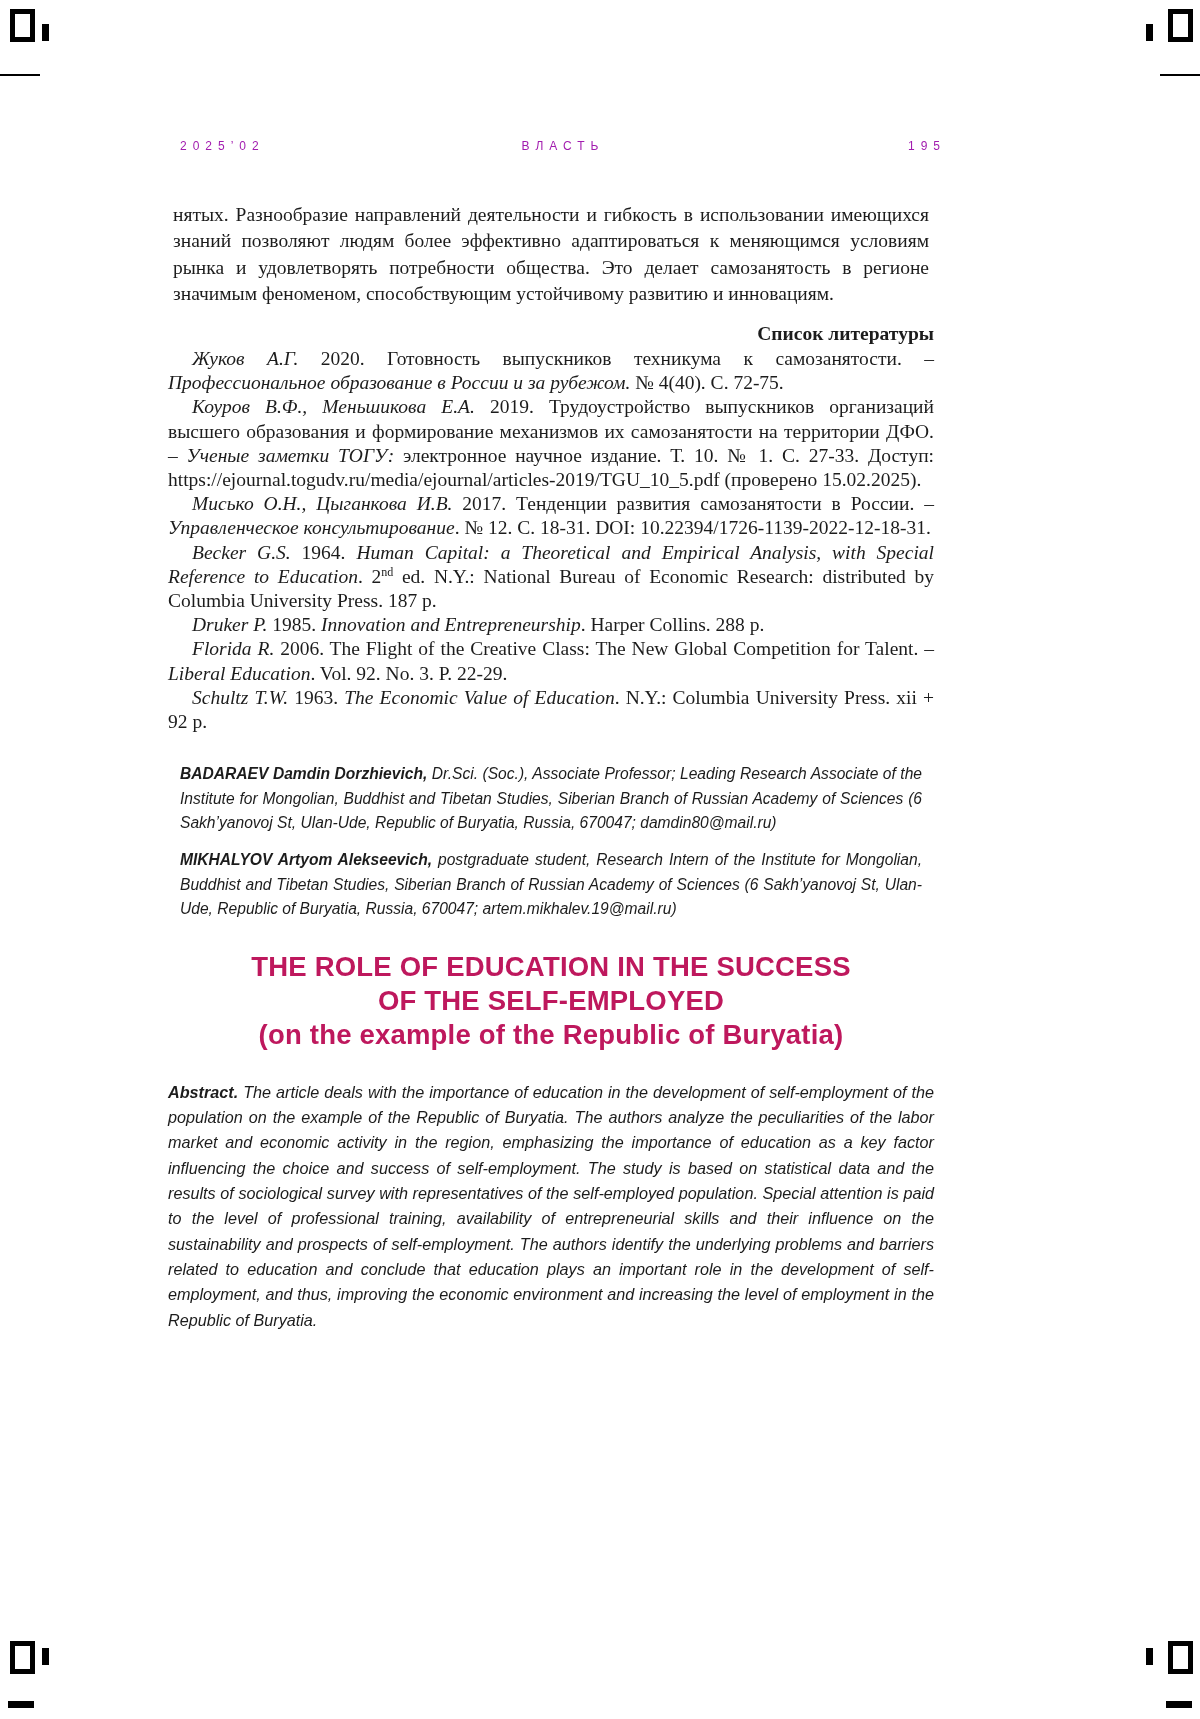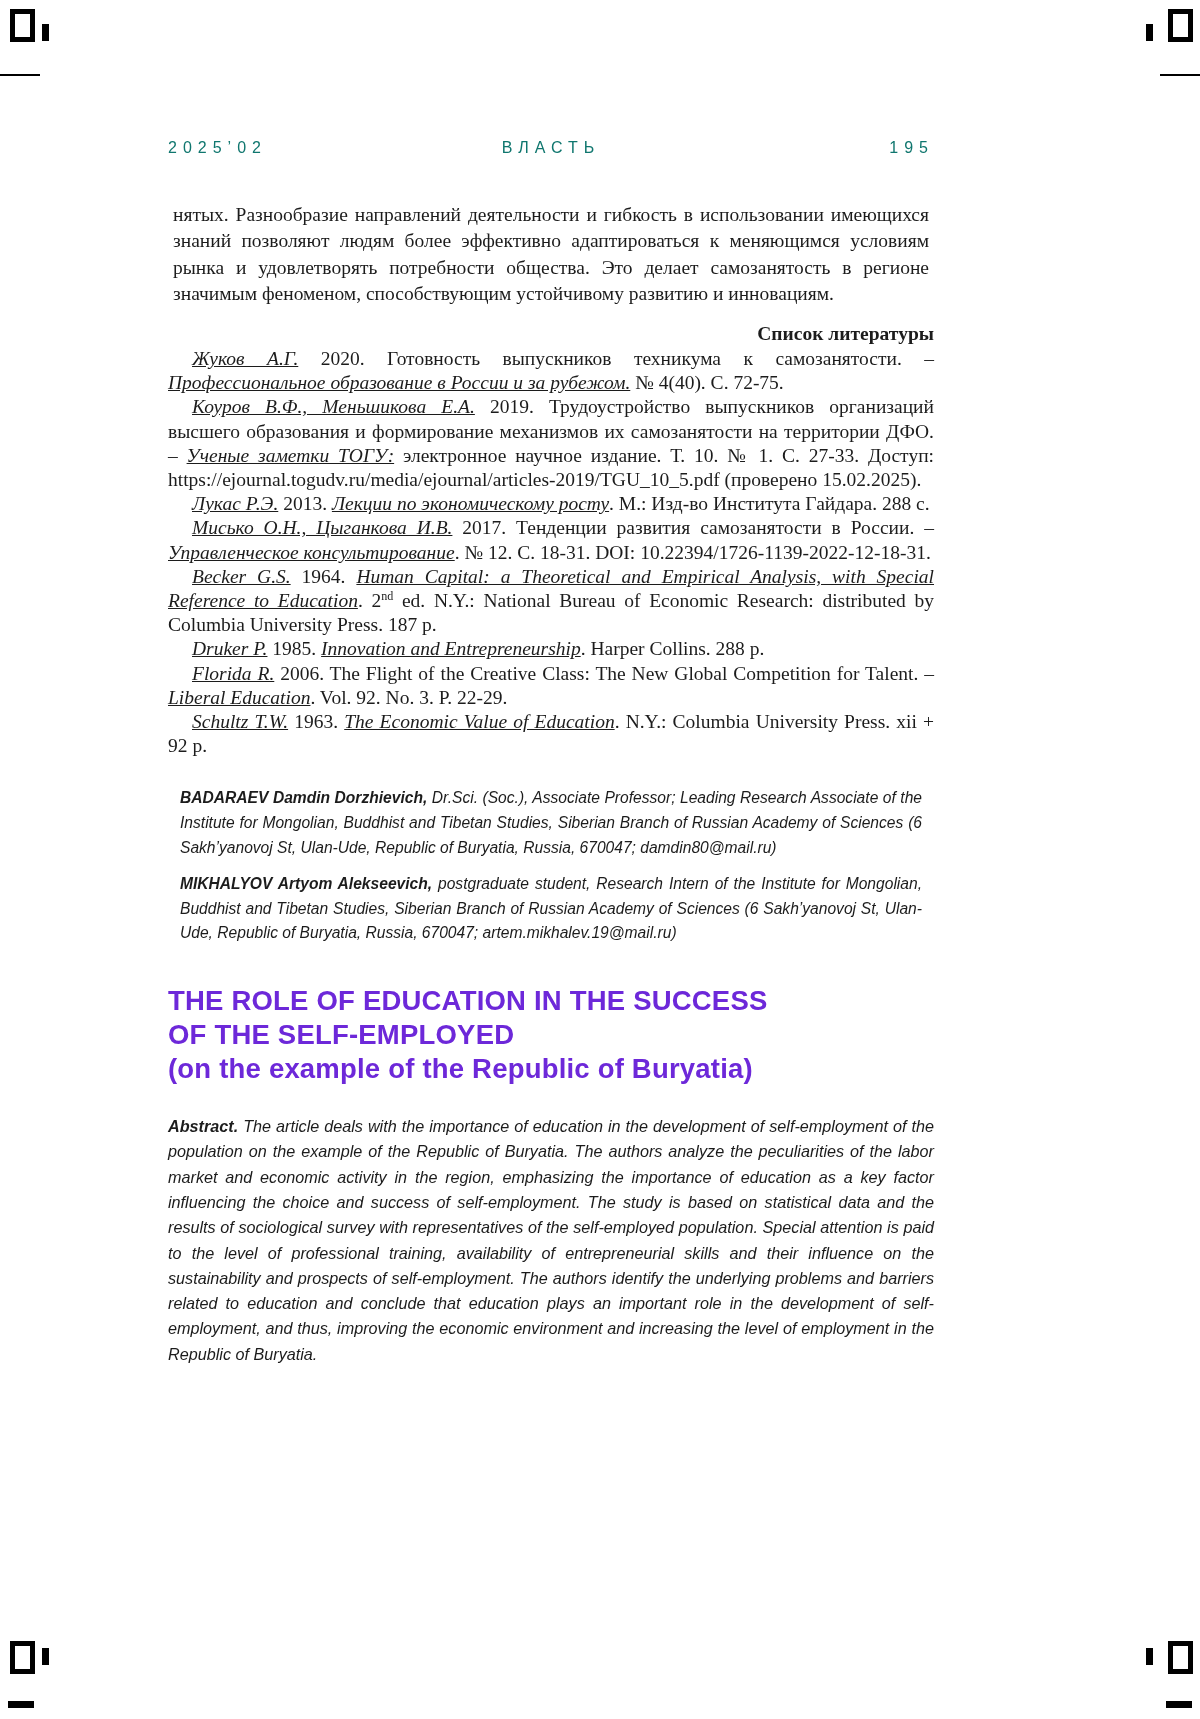--- a/index.html
+++ b/index.html
@@ -19,28 +19,28 @@
     height: 23px;
     border: 5px solid #000;
     background: #fff;
   }
   .crop-tick { position: absolute; background: #000; width: 7px; height: 17px; }
   .trim-line { position: absolute; background: #000; }
 
   
   .page-header {
     position: absolute;
-    left: 168px; top: 139px;
+    left: 180px; top: 139px;
     width: 766px;
     display: flex;
     align-items: baseline;
     font-family: "Liberation Sans", "DejaVu Sans", sans-serif;
-    font-size: 16px;
+    font-size: 12px;
     letter-spacing: 6px;
-    color: #0f766e;
+    color: #a21caf;
   }
   .h-left  { width: 230px; text-align: left; }
   .h-center{ flex: 1; text-align: center; }
   .h-right { width: 230px; text-align: right; }
 
   
   .article {
     position: absolute;
     left: 168px; top: 197px;
     width: 766px;
@@ -59,45 +59,45 @@
     text-align: right;
   }
   .refs-list { line-height: 24.2px; }
   .ref {
     margin: 0;
     text-indent: 24px;
     text-align: justify;
     overflow-wrap: anywhere;
   }
 
-  .it  { font-style: italic; text-decoration: underline; }
+  .it  { font-style: italic; }
   .bd  { font-weight: bold; }
   .sup { vertical-align: super; font-size: 0.62em; line-height: 0; }
 
   
   .authors-block {
     margin-top: 28px;
     font-family: "Liberation Sans", "DejaVu Sans", sans-serif;
     font-style: italic;
     font-size: 15.6px;
     line-height: 24.6px;
     text-align: justify;
   }
   .author { margin: 12px; }
 
   
   .article-title {
-    margin: 38px 0 0 0;
+    margin: 28px 0 0 0;
     font-family: "Liberation Sans", "DejaVu Sans", sans-serif;
     font-size: 27.5px;
     line-height: 34px;
     font-weight: bold;
     letter-spacing: 0.2px;
-    text-align: left;
-    color: #6d28d9;
+    text-align: center;
+    color: #be185d;
   }
 
   
   .abstract, .keywords {
     font-family: Liberation Sans, sans-serif;
     font-style: italic;
     font-size: 16.2px;
     line-height: 25.3px;
     text-align: justify;
   }
@@ -128,21 +128,20 @@
 
 <main class="article">
 
   <p class="body-par">нятых. Разнообразие направлений деятельности и гибкость в использовании имеющихся знаний позволяют людям более эффективно адаптироваться к меняющимся условиям рынка и удовлетворять потребности общества. Это делает самозанятость в регионе значимым феноменом, способствующим устойчивому развитию и инновациям.</p>
 
   <h3 class="refs-heading">Список литературы</h3>
 
   <div class="refs-list" id="refs">
       <p class="ref"><span class="it">Жуков А.Г.</span><span> 2020. Готовность выпускников техникума к самозанятости. – </span><span class="it">Профессиональное образование в России и за рубежом.</span><span> № 4(40). С. 72-75.</span></p>
       <p class="ref"><span class="it">Коуров В.Ф., Меньшикова Е.А.</span><span> 2019. Трудоустройство выпускников организаций высшего образования и формирование механизмов их самозанятости на территории ДФО. – </span><span class="it">Ученые заметки ТОГУ:</span><span> электронное научное издание. Т. 10. № 1. С. 27-33. Доступ: https://ejournal.togudv.ru/media/ejournal/articles-2019/TGU_10_5.pdf (проверено 15.02.2025).</span></p>
-      <p class="ref"><span class="it">Лукас Р.Э.</span><span> 2013. </span><span class="it">Лекции по экономическому росту</span><span>. М.: Изд-во Института Гайдара. 288 с.</span></p>
       <p class="ref"><span class="it">Мисько О.Н., Цыганкова И.В.</span><span> 2017. Тенденции развития самозанятости в России. – </span><span class="it">Управленческое консультирование</span><span>. № 12. С. 18-31. DOI: 10.22394/1726-1139-2022-12-18-31.</span></p>
       <p class="ref"><span class="it">Becker G.S.</span><span> 1964. </span><span class="it">Human Capital: a Theoretical and Empirical Analysis, with Special Reference to Education</span><span>. 2</span><span class="sup">nd</span><span> ed. N.Y.: National Bureau of Economic Research: distributed by Columbia University Press. 187 p.</span></p>
       <p class="ref"><span class="it">Druker P.</span><span> 1985. </span><span class="it">Innovation and Entrepreneurship</span><span>. Harper Collins. 288 p.</span></p>
       <p class="ref"><span class="it">Florida R.</span><span> 2006. The Flight of the Creative Class: The New Global Competition for Talent. – </span><span class="it">Liberal Education</span><span>. Vol. 92. No. 3. P. 22-29.</span></p>
       <p class="ref"><span class="it">Schultz T.W.</span><span> 1963. </span><span class="it">The Economic Value of Education</span><span>. N.Y.: Columbia University Press. xii + 92 p.</span></p>
     </div>
 
   <div class="authors-block" id="authors">
       <p class="author"><span class="bd">BADARAEV Damdin Dorzhievich,</span><span> Dr.Sci. (Soc.), Associate Professor; Leading Research Associate of the Institute for Mongolian, Buddhist and Tibetan Studies, Siberian Branch of Russian Academy of Sciences (6 Sakh’yanovoj St, Ulan-Ude, Republic of Buryatia, Russia, 670047; damdin80@mail.ru)</span></p>
       <p class="author"><span class="bd">MIKHALYOV Artyom Alekseevich,</span><span> postgraduate student, Research Intern of the Institute for Mongolian, Buddhist and Tibetan Studies, Siberian Branch of Russian Academy of Sciences (6 Sakh’yanovoj St, Ulan-Ude, Republic of Buryatia, Russia, 670047; artem.mikhalev.19@mail.ru)</span></p>

